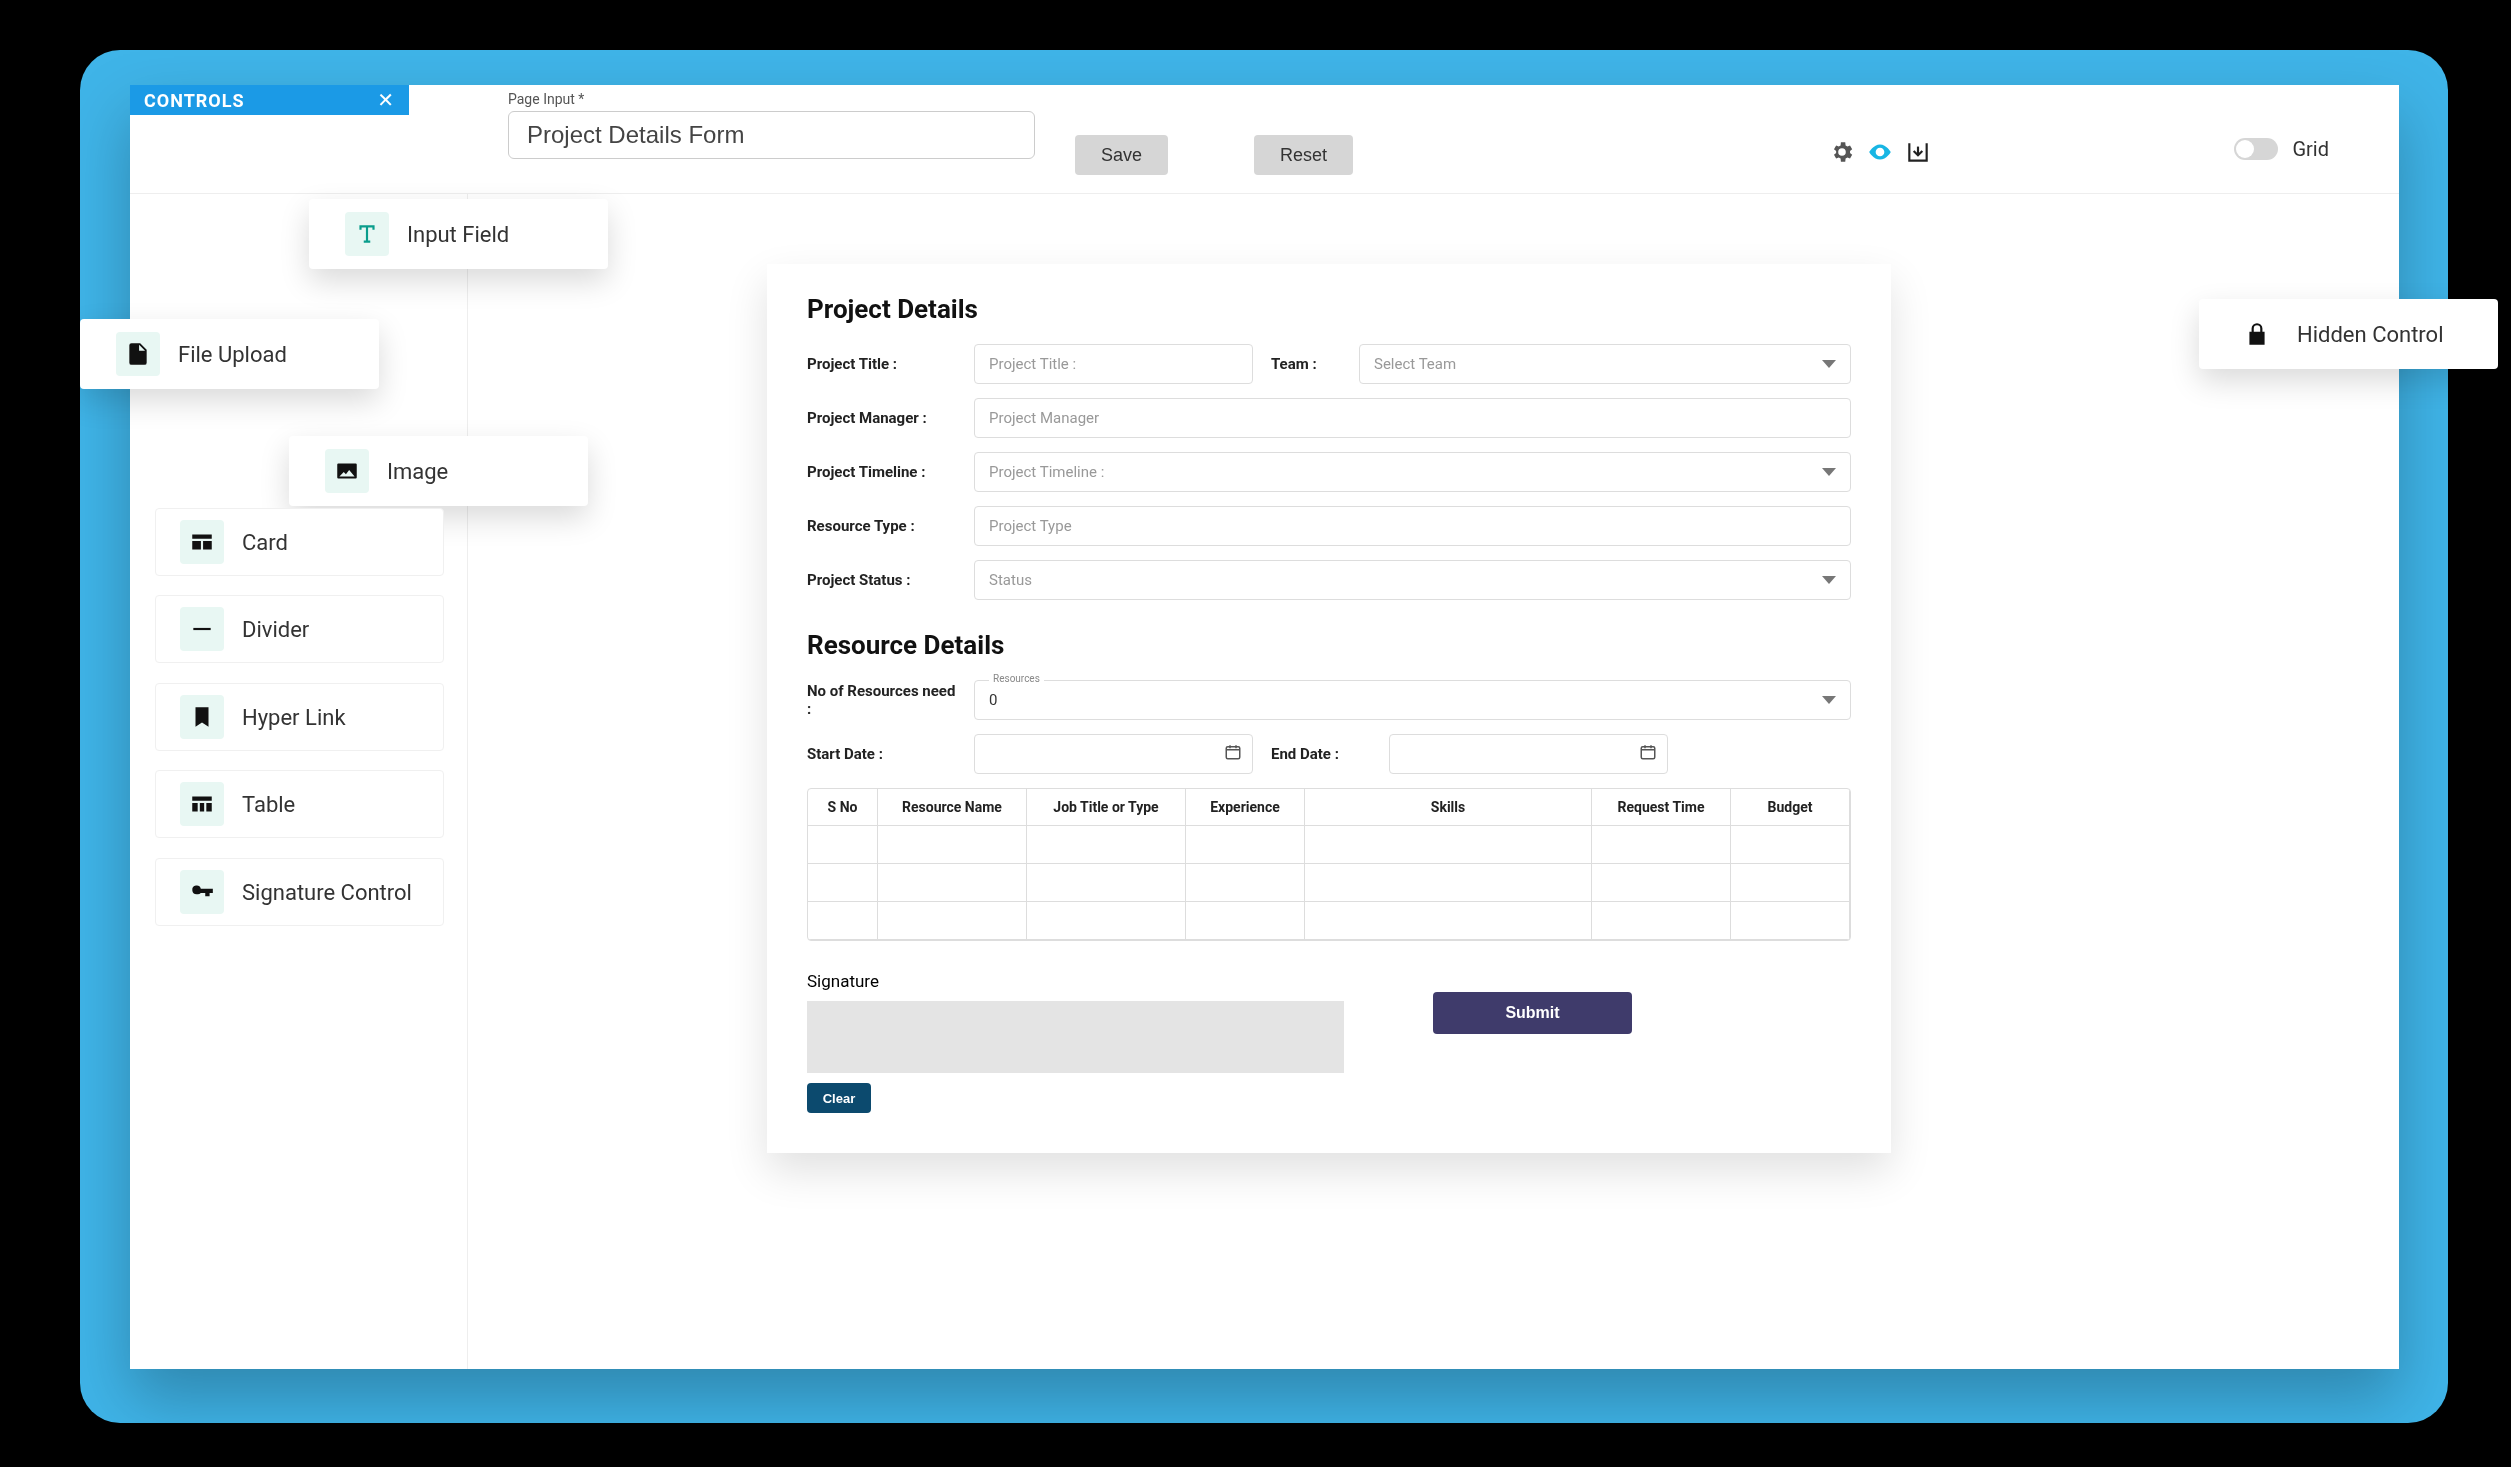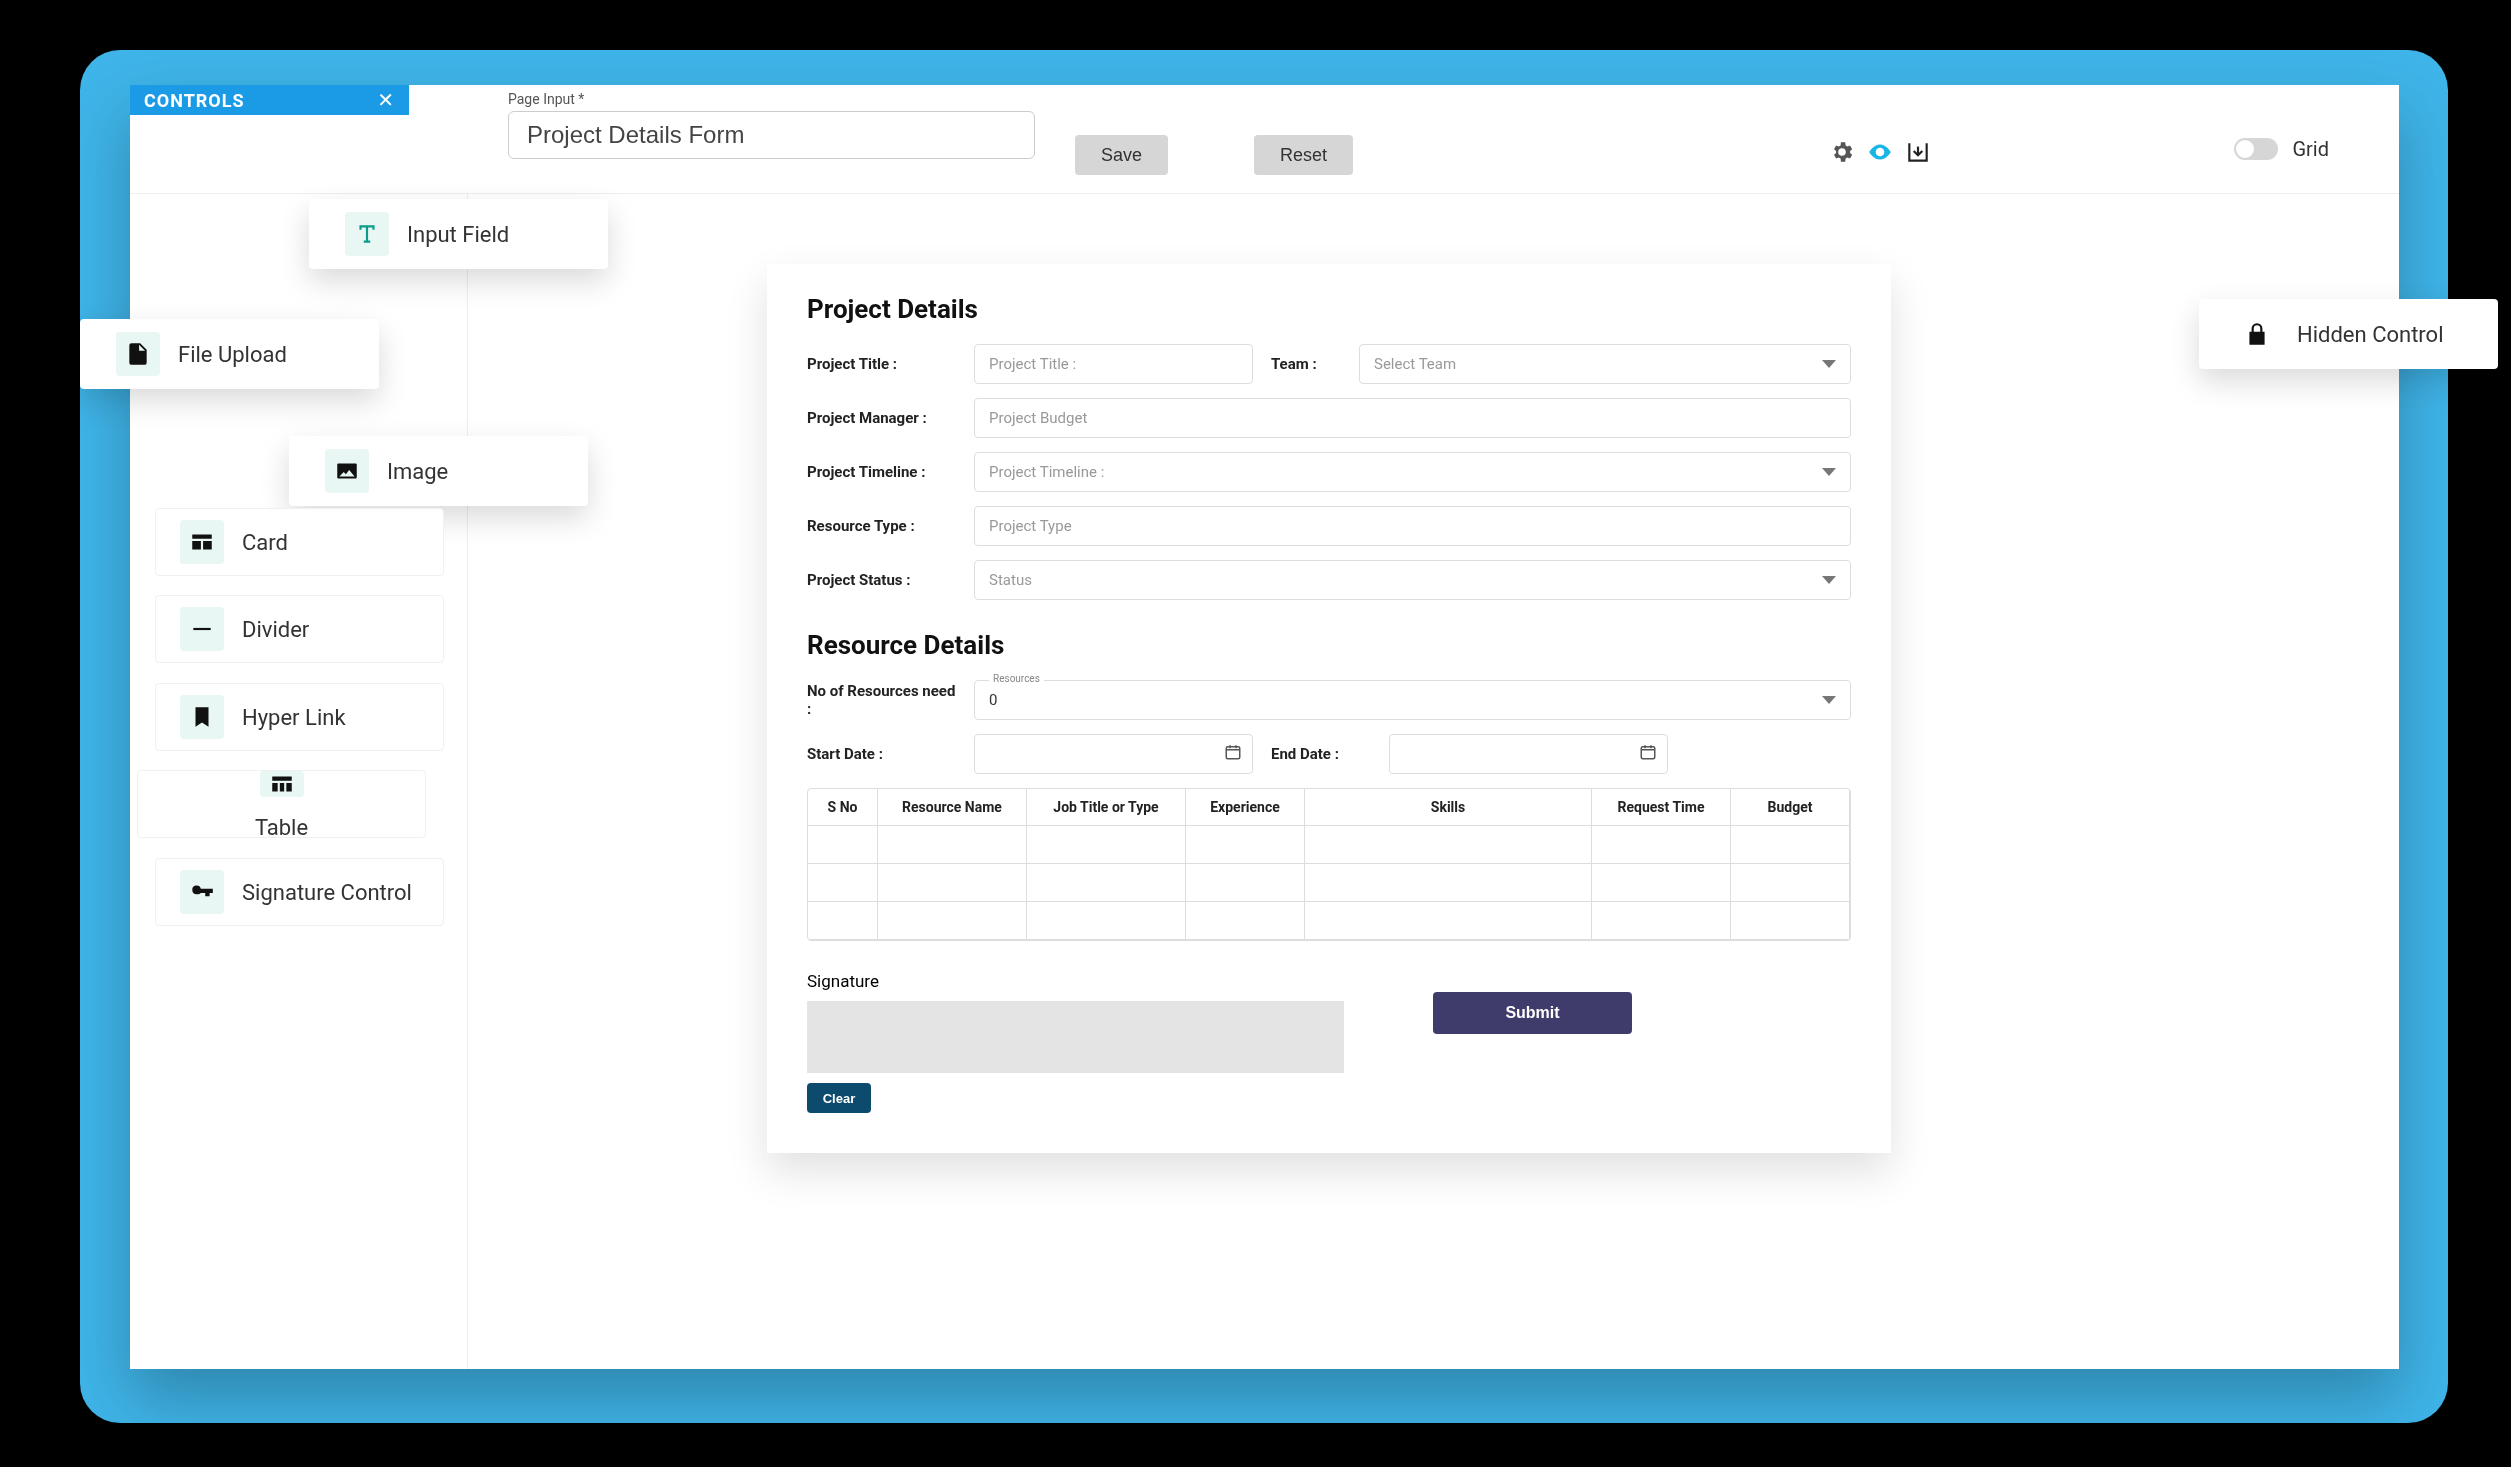--- a/index.html
+++ b/index.html
@@ -337,21 +337,21 @@
         <div class="flabel2">Team :</div>
         <div class="ffield">
           <span>Select Team</span>
           <span class="chev"></span>
         </div>
       </div>
 
       <div class="frow">
         <div class="flabel">Project Manager :</div>
         <div class="ffield">
-          <span>Project Budget</span>
+          <span>Project Manager</span>
         </div>
       </div>
 
       <div class="frow">
         <div class="flabel">Project Timeline :</div>
         <div class="ffield">
           <span>Project Timeline :</span>
           <span class="chev"></span>
         </div>
       </div>
@@ -498,21 +498,21 @@
 
   <div class="chip-plain" style="left:75px; top:633px;">
     <div class="ic">
       <svg width="26" height="26" viewBox="0 0 24 24" fill="#111">
           <path d="M6 3h12v18l-6-4-6 4z"></path>
         </svg>
     </div>
     <span>Hyper Link</span>
   </div>
 
-  <div class="chip-plain" style="left:57px; top:720px;flex-direction:column;">
+  <div class="chip-plain" style="left:75px; top:720px;">
     <div class="ic">
       <svg width="26" height="26" viewBox="0 0 24 24" fill="#111">
           <path d="M3 5h18v4H3zM3 11h5v8H3zM10 11h4v8h-4zM16 11h5v8h-5z"></path>
         </svg>
     </div>
     <span>Table</span>
   </div>
 
   <div class="chip-plain" style="left:75px; top:808px;">
     <div class="ic">

